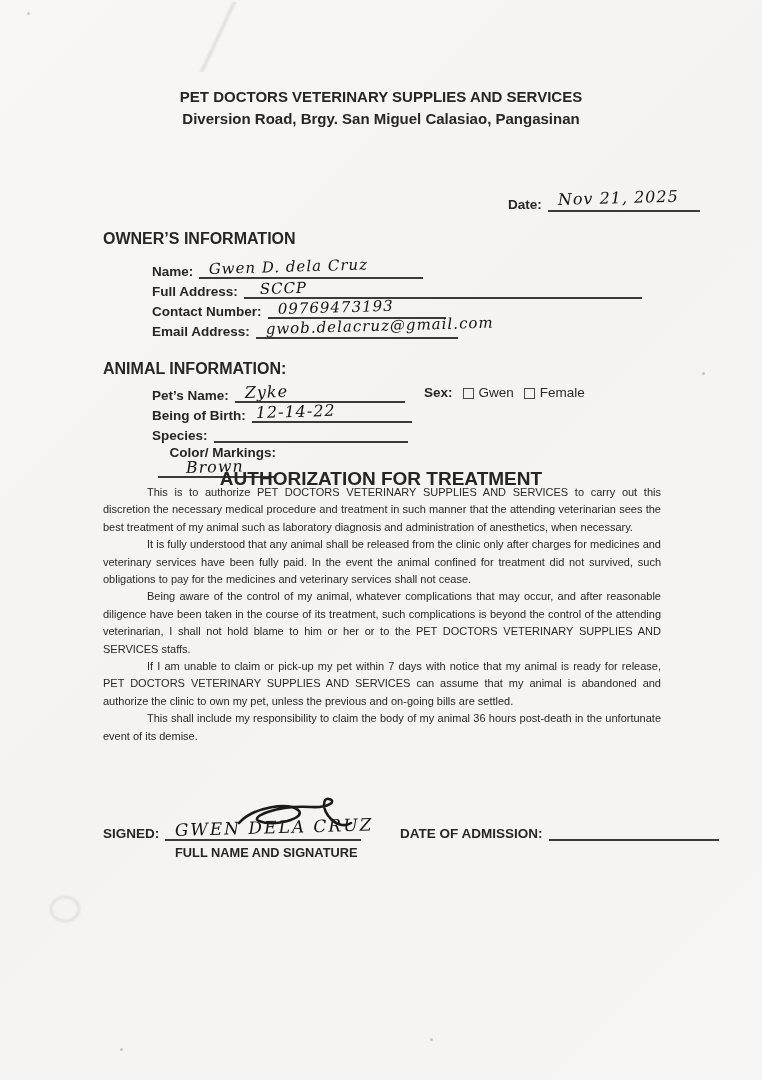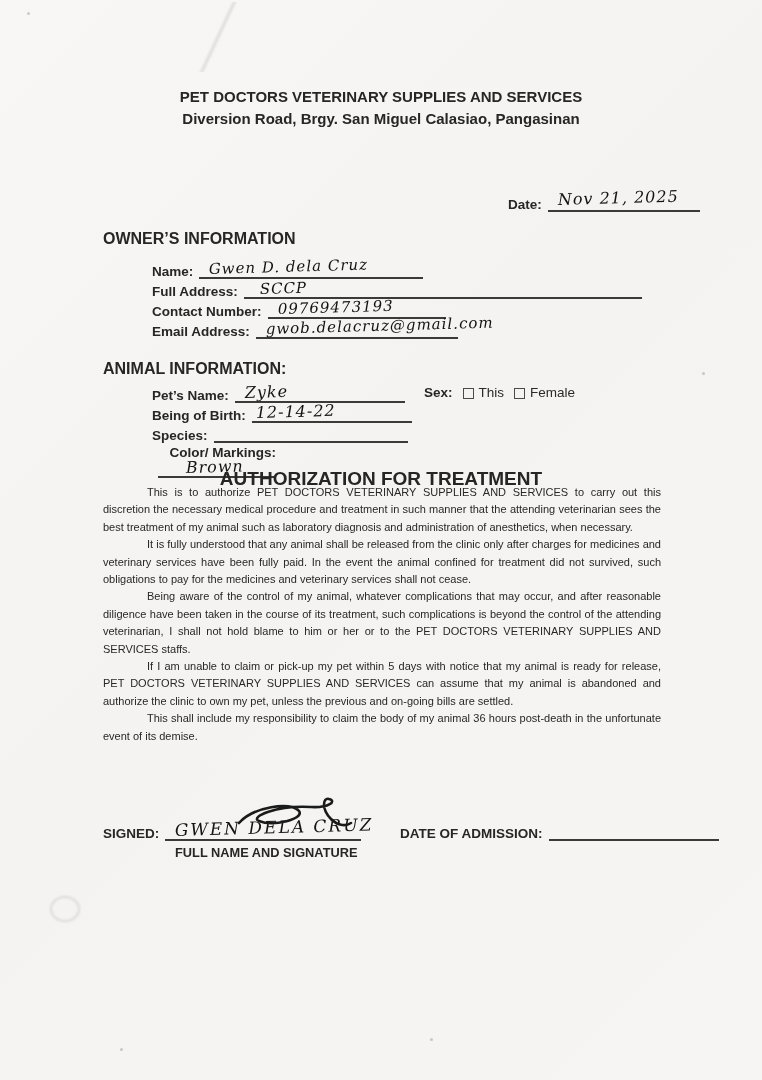--- a/index.html
+++ b/index.html
@@ -95,21 +95,21 @@
   <div class="row" style="left:152px;top:385px;justify-content:center;">
     <span class="lbl">Pet’s Name:</span>
     <span class="uline" style="width:170px;">
       <span class="hand" style="font-size:16px;">Zyke</span>
     </span>
   </div>
 
   <div class="row" style="left:424px;top:385px;">
     <span class="lbl">Sex:</span>
     <span class="checkbox"></span>
-    <span class="sexword">This</span>
+    <span class="sexword">Gwen</span>
     <span class="checkbox"></span>
     <span class="sexword">Female</span>
   </div>
 
   <div class="row" style="left:152px;top:405px;">
     <span class="lbl">Being of Birth:</span>
     <span class="uline" style="width:160px;">
       <span class="hand" style="font-size:16px;left:4px;">12-14-22</span>
     </span>
   </div>
@@ -128,21 +128,21 @@
       <span class="hand" style="font-size:16px;left:28px;">Brown</span>
     </span>
   </div>
 
   <div class="auth-title">AUTHORIZATION FOR TREATMENT</div>
 
   <div class="paragraphs">
     <p>This is to authorize PET DOCTORS VETERINARY SUPPLIES AND SERVICES to carry out this discretion the necessary medical procedure and treatment in such manner that the attending veterinarian sees the best treatment of my animal such as laboratory diagnosis and administration of anesthetics, when necessary.</p>
     <p>It is fully understood that any animal shall be released from the clinic only after charges for medicines and veterinary services have been fully paid. In the event the animal confined for treatment did not survived, such obligations to pay for the medicines and veterinary services shall not cease.</p>
     <p>Being aware of the control of my animal, whatever complications that may occur, and after reasonable diligence have been taken in the course of its treatment, such complications is beyond the control of the attending veterinarian, I shall not hold blame to him or her or to the PET DOCTORS VETERINARY SUPPLIES AND SERVICES staffs.</p>
-    <p>If I am unable to claim or pick-up my pet within 5 days with notice that my animal is ready for release, PET DOCTORS VETERINARY SUPPLIES AND SERVICES can assume that my animal is abandoned and authorize the clinic to own my pet, unless the previous and on-going bills are settled.</p>
+    <p>If I am unable to claim or pick-up my pet within 7 days with notice that my animal is ready for release, PET DOCTORS VETERINARY SUPPLIES AND SERVICES can assume that my animal is abandoned and authorize the clinic to own my pet, unless the previous and on-going bills are settled.</p>
     <p>This shall include my responsibility to claim the body of my animal 36 hours post-death in the unfortunate event of its demise.</p>
   </div>
 
   <div class="row" style="left:103px;top:823px;">
     <span class="lbl">SIGNED:</span>
     <span class="uline" style="width:196px;">
       <span class="hand sig-hand">GWEN DELA CRUZ</span>
       <svg class="flourish" width="120" height="40" viewBox="0 0 120 40">
         <path d="M6 26 C 20 10, 58 4, 66 14 C 72 22, 40 30, 26 24 C 16 20, 44 8, 78 10 C 96 11, 104 4, 96 2 C 90 0, 88 12, 98 22 C 104 28, 112 30, 118 26" fill="none" stroke="#1a1a1a" stroke-width="2.6" stroke-linecap="round"></path>
       </svg>

